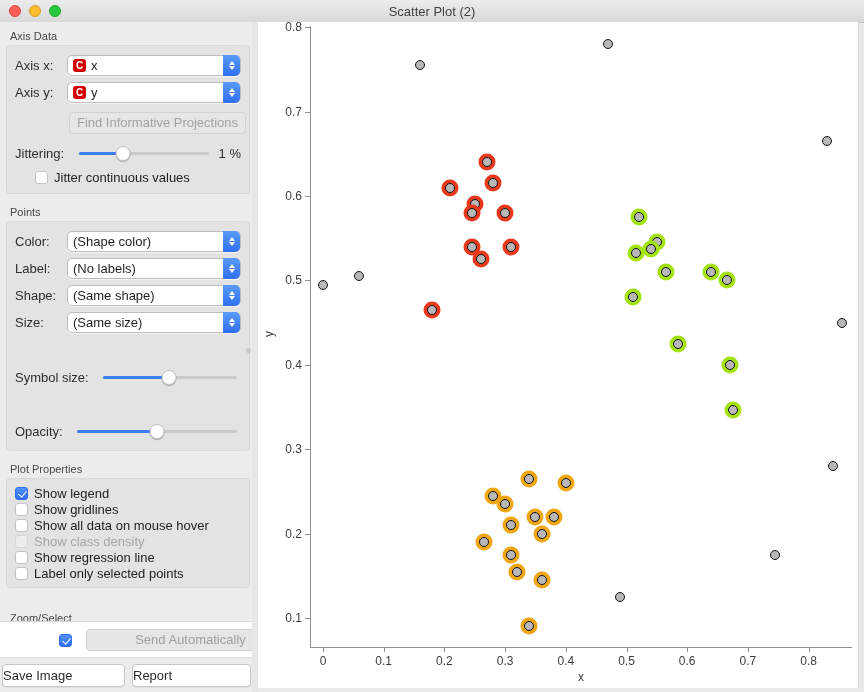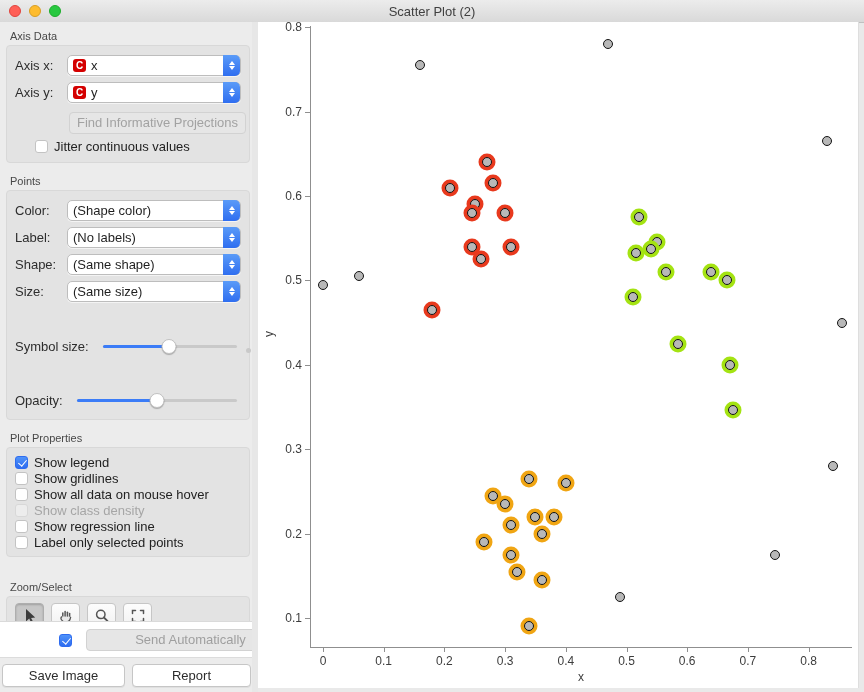--- a/index.html
+++ b/index.html
@@ -100,21 +100,21 @@
   .send-bar .mini-check{margin-left:12px;}
   .send-btn{
     flex:1;margin:0 4px 0 8px;height:20px;line-height:20px;text-align:center;
     background:#e6e6e6;border:1px solid #d2d2d2;border-radius:4px;font-size:13px;color:#9f9f9f;
   }
   .status-bar{
     position:absolute;left:0;bottom:0;width:252px;height:34px;
     border-top:1px solid #dcdcdc;display:flex;align-items:center;background:#ececec;
   }
   .mac-btn{
-    height:21px;line-height:21px;text-align:center;background:#ffffff;
+    height:21px;line-height:21px;text-align:left;background:#ffffff;
     border:1px solid #c6c6c6;border-radius:4px;font-size:13px;color:#2c2c2c;
     box-shadow:0 1px 0 rgba(0,0,0,.05);
   }
   #save-image-btn{width:121px;margin-left:2px;}
   #report-btn{width:117px;margin-left:7px;}
   
   .plot-panel{
     position:absolute;left:258px;top:22px;width:600px;height:666px;
     background:#ffffff;border-right:1px solid #dedede;
   }
@@ -156,20 +156,29 @@
       <div class="combo">
         <span class="badge">C</span>
         <span class="val">y</span>
         <span class="caps">
             <span class="tri-up"></span>
             <span class="tri-dn"></span>
           </span>
       </div>
     </div>
     <div class="btn-disabled">Find Informative Projections</div>
+    <div class="slider-row" style="margin-top:6px;">
+      <span style="width:60px;flex:none;">Jittering:</span>
+      <div class="slider">
+        <div class="track"></div>
+          <div class="fill" style="width:34%;"></div>
+        <div class="thumb" style="left:34%;"></div>
+      </div>
+      <span class="pct">1 %</span>
+    </div>
     <div class="check-row" style="margin:3px 0 2px 20px;">
       <span class="mini-check"></span>
       <span>Jitter continuous values</span>
     </div>
   </div>
 
   <div class="group-title" style="margin-top:12px;">Points</div>
   <div class="group-box">
     <div class="row">
       <span class="lbl">Color:</span>

